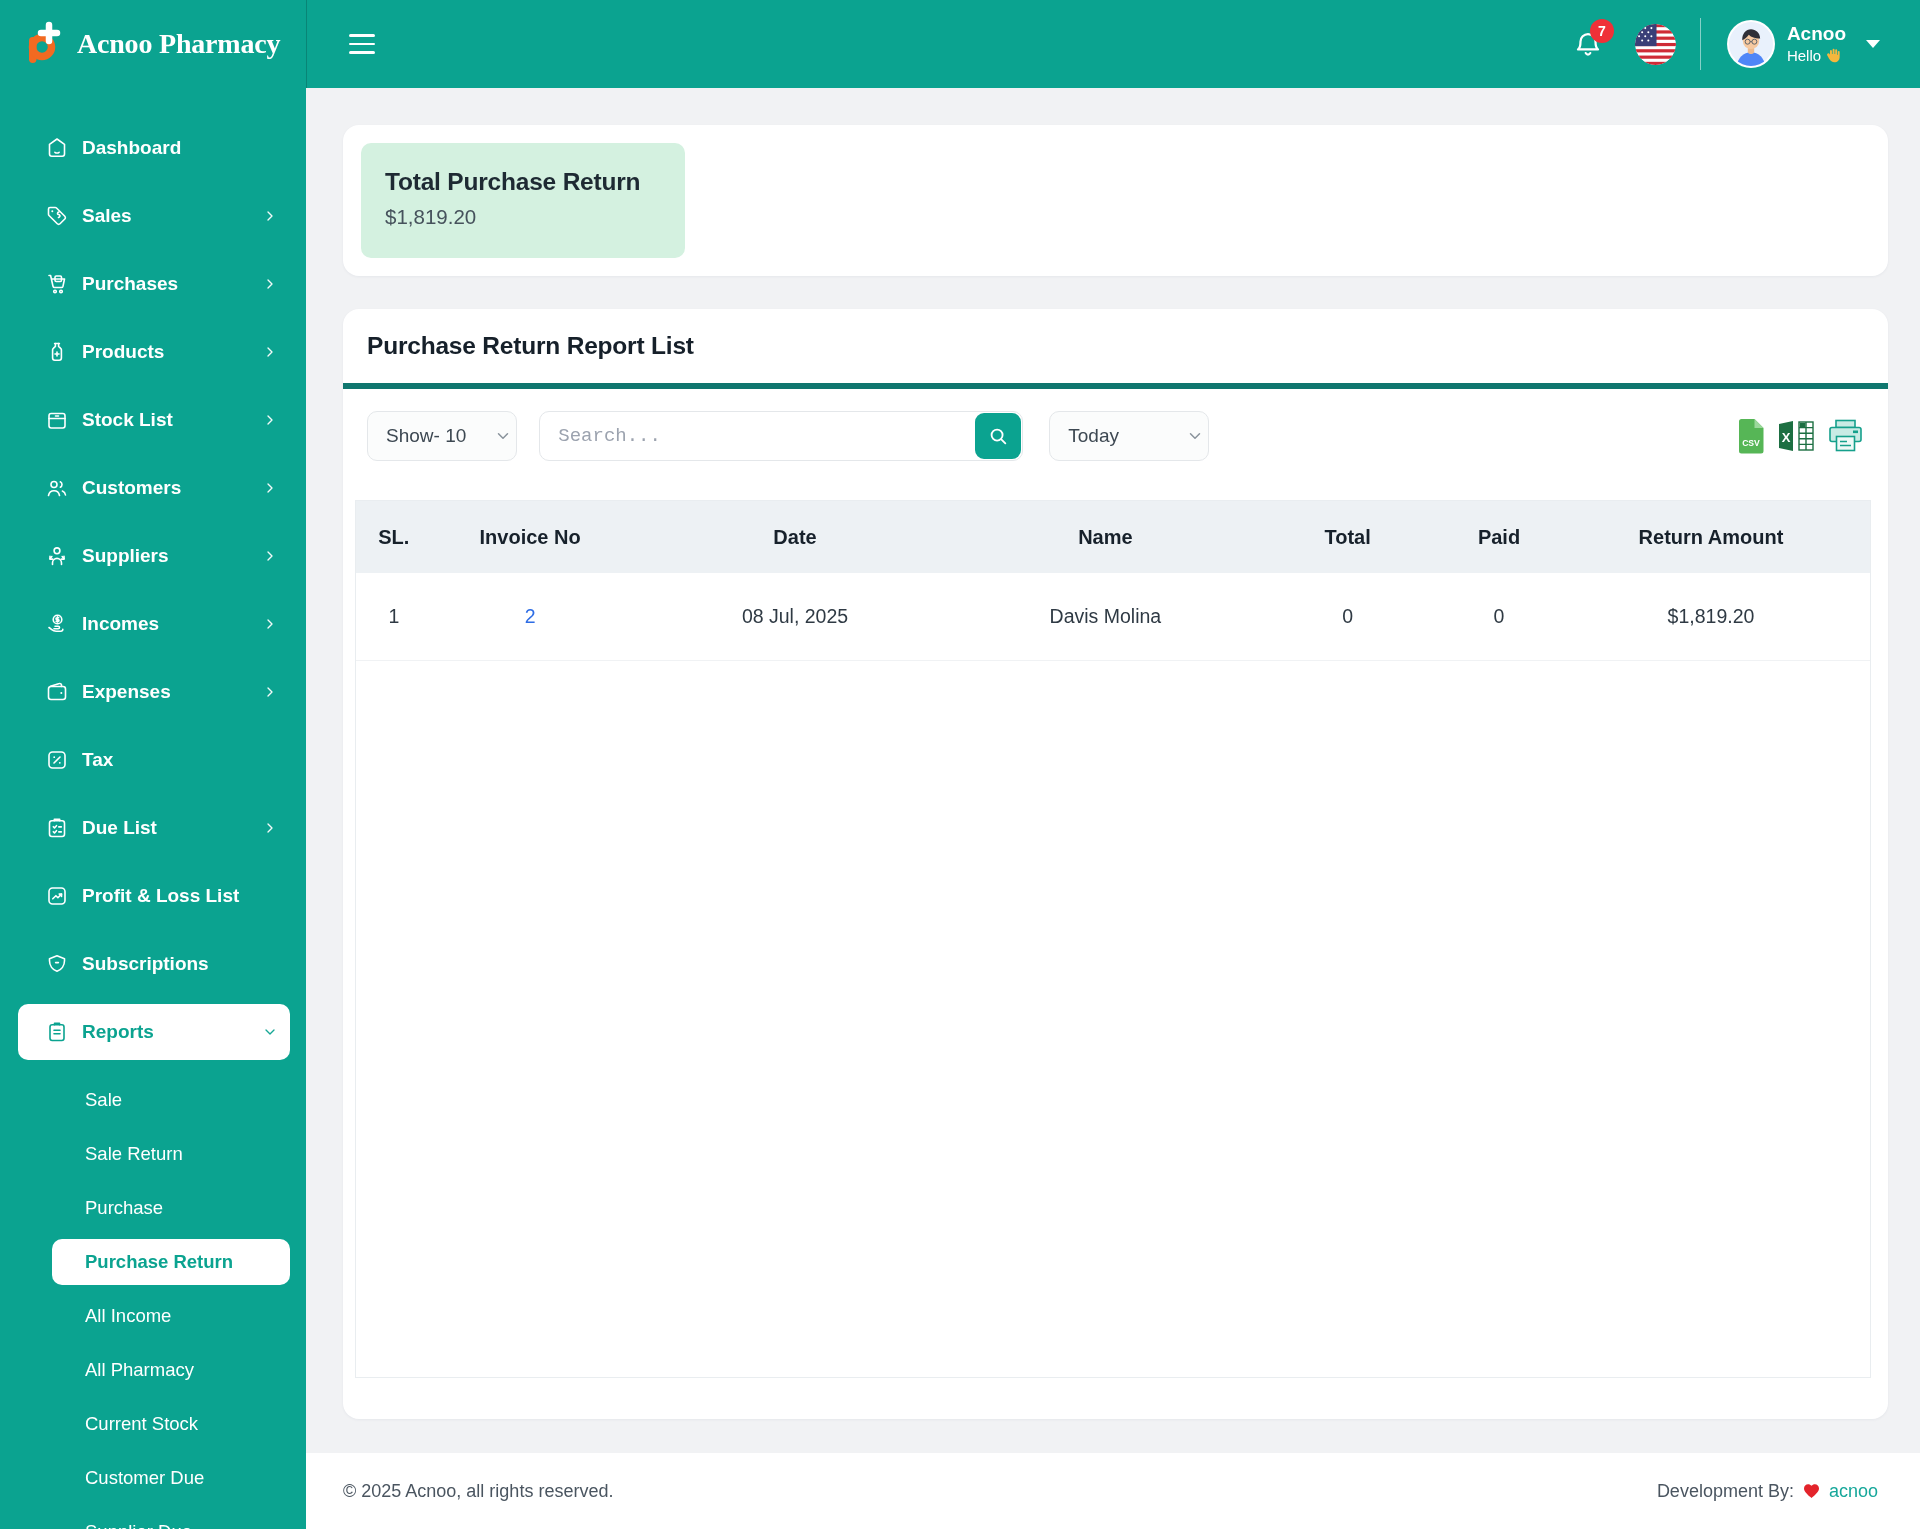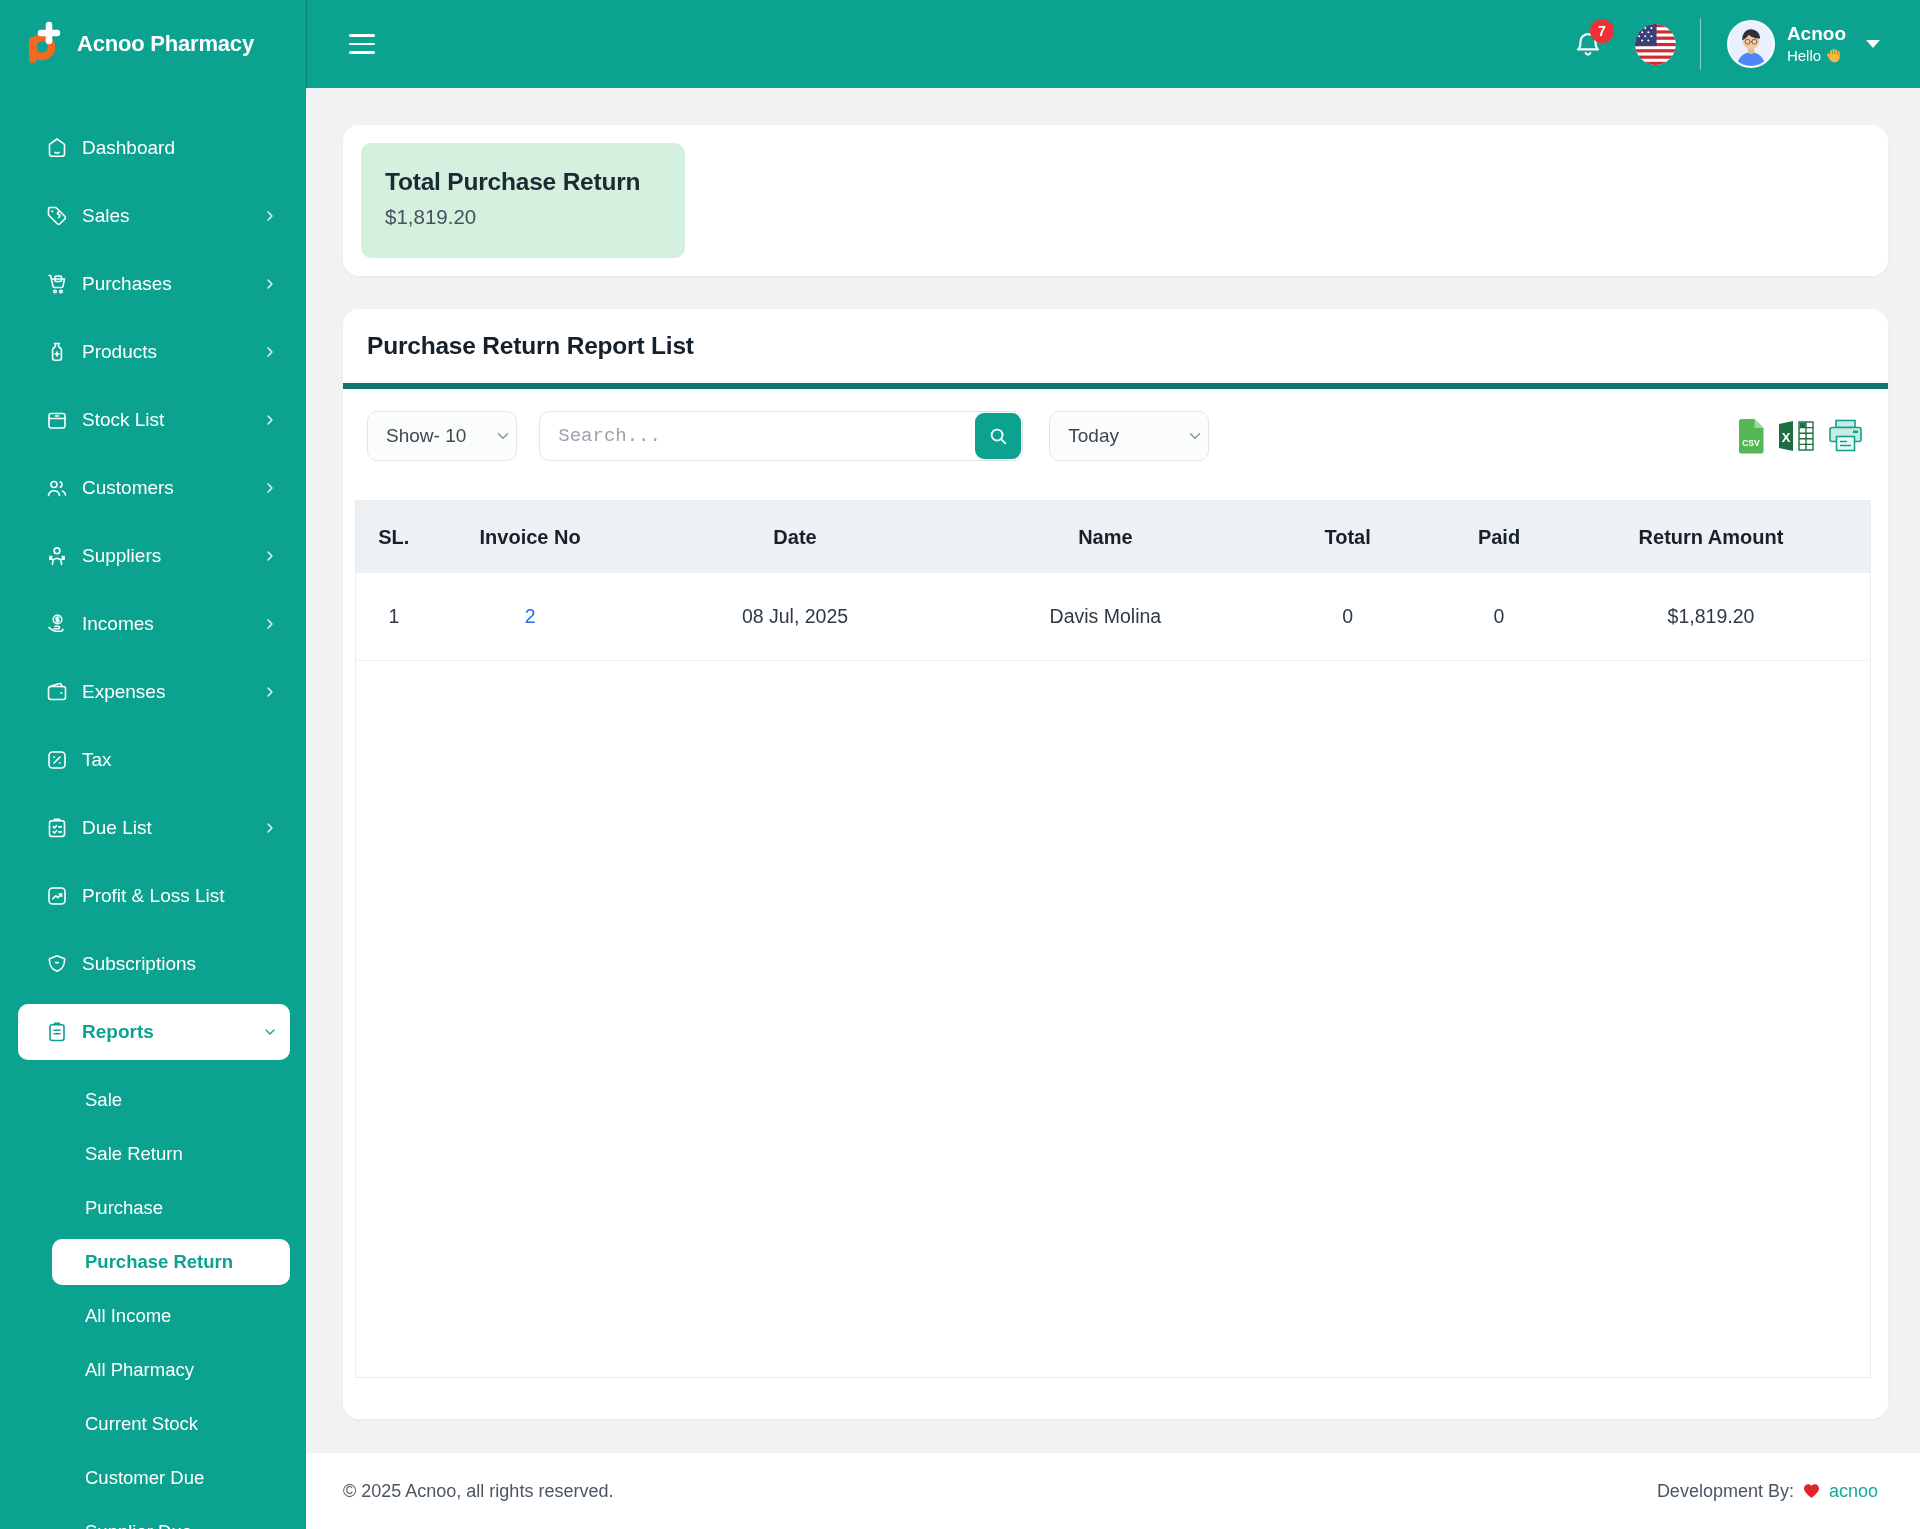--- a/index.html
+++ b/index.html
@@ -18,26 +18,26 @@
   }
   svg{display:block;}
 
   
   .sidebar{
     position:absolute;left:0;top:0;width:306px;height:100%;
     background:var(--teal);z-index:3;overflow:hidden;
     display:flex;flex-direction:column;
   }
   .sidebar-logo{height:88px;flex:none;display:flex;align-items:center;gap:11px;padding-left:20px;}
-  .brand-text{color:#fff;font-size:22px;font-weight:700;letter-spacing:-.2px;white-space:nowrap;}
+  .brand-text{color:#fff;font-size:28px;font-weight:700;letter-spacing:-.2px;white-space:nowrap;font-family:Liberation Serif, serif;}
   .side-nav{padding-top:37px;flex:1;}
   .side-item{
     height:46px;margin:0 16px 22px 18px;border-radius:10px;
     display:flex;align-items:center;padding:0 12px 0 27px;
-    color:#fff;font-size:19px;font-weight:400;cursor:pointer;white-space:nowrap;
+    color:#fff;font-size:19px;font-weight:700;cursor:pointer;white-space:nowrap;
   }
   .side-item .s-icon{width:24px;height:24px;margin-right:13px;flex:none;}
   .side-item .s-icon svg{width:24px;height:24px;stroke:currentColor;fill:none;stroke-width:1.6;stroke-linecap:round;stroke-linejoin:round;}
   .side-item .chev{margin-left:auto;width:16px;height:16px;opacity:.95;}
   .side-item .chev svg{width:16px;height:16px;stroke:currentColor;fill:none;stroke-width:2;stroke-linecap:round;stroke-linejoin:round;}
   .side-item .chev.down{transform:rotate(90deg);}
   .side-item.active{background:#fff;color:var(--teal);height:56px;margin-top:-5px;margin-bottom:17px;font-weight:600;}
   .sub-item{
     height:46px;margin:0 16px 8px 52px;border-radius:10px;
     display:flex;align-items:center;padding-left:33px;

